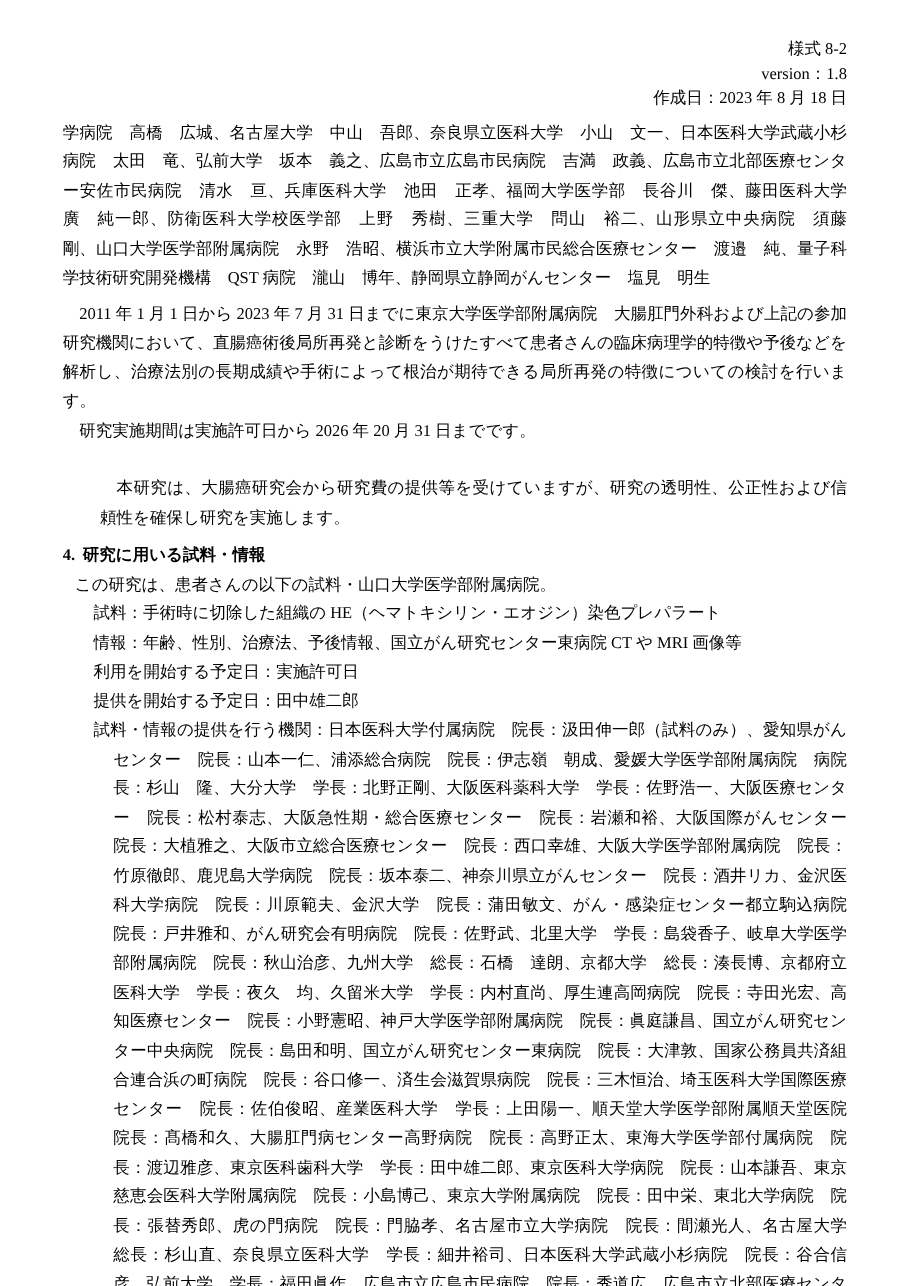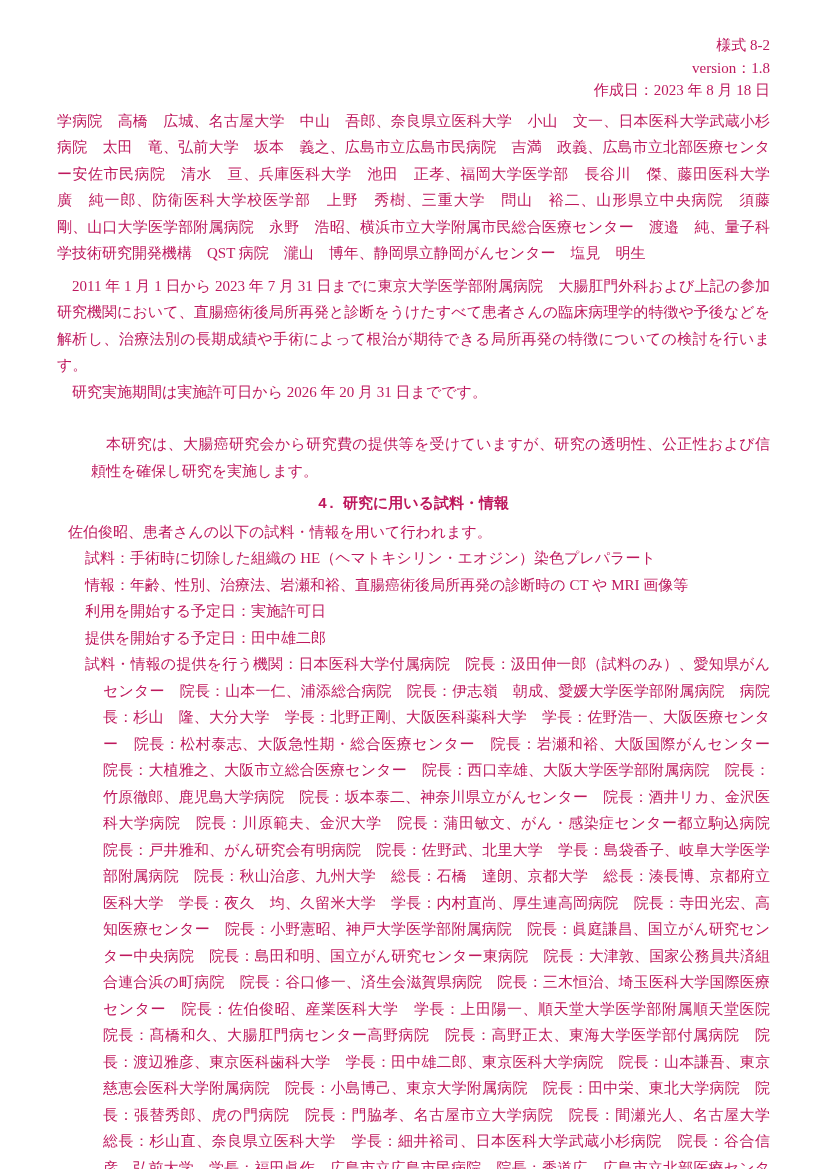--- a/index.html
+++ b/index.html
@@ -2,21 +2,21 @@
 <html lang="ja"><head>
 <meta charset="utf-8">
 <style>
   html,body { margin:0; padding:0; background:#ffffff; }
   .page {
     position: relative;
     width: 827px;
     height: 1169px;
     margin: 0 auto;
     background: #ffffff;
-    color: #be185d;
+    color: #000000;
     font-family: "Liberation Serif", "DejaVu Serif", serif;
     font-size: 15px;
     line-height: 26.5px;
     box-sizing: border-box;
     padding: 34px 57px 0 57px;
     overflow: hidden;
   }
   .doc-header {
     text-align: right;
     line-height: 22.5px;
@@ -27,23 +27,23 @@
     margin: 0;
     text-align: justify;
     text-justify: inter-ideograph;
     overflow-wrap: break-word;
   }
   .p-cont   { margin-bottom: 6px; }
   .p-indent { text-indent: 15px; }
   .p-period { margin-bottom: 26px; }
   .p-fund   { margin-bottom: 8px; margin-left: 34px; }
   .sec-heading {
-    font-family: Liberation Mono, monospace;
+    font-family: Liberation Serif, serif;
     font-weight: bold;
-    text-align: center;
+    text-align: left;
     margin-top: 2px;
   }
   .sec-heading .sec-num { margin-right: 7px; }
   .sec-intro { padding-left: 11px; }
   .sec-item  { padding-left: 28px; }
   .sec-providers {
     padding-left: 46px;
     text-indent: -18px;
   }
 </style>
@@ -61,25 +61,25 @@
   <p class="p-cont">学病院　高橋　広城、名古屋大学　中山　吾郎、奈良県立医科大学　小山　文一、日本医科大学武蔵小杉病院　太田　竜、弘前大学　坂本　義之、広島市立広島市民病院　吉満　政義、広島市立北部医療センター安佐市民病院　清水　亘、兵庫医科大学　池田　正孝、福岡大学医学部　長谷川　傑、藤田医科大学　廣　純一郎、防衛医科大学校医学部　上野　秀樹、三重大学　問山　裕二、山形県立中央病院　須藤　剛、山口大学医学部附属病院　永野　浩昭、横浜市立大学附属市民総合医療センター　渡邉　純、量子科学技術研究開発機構　QST 病院　瀧山　博年、静岡県立静岡がんセンター　塩見　明生</p>
 
   <p class="p-indent">2011 年 1 月 1 日から 2023 年 7 月 31 日までに東京大学医学部附属病院　大腸肛門外科および上記の参加研究機関において、直腸癌術後局所再発と診断をうけたすべて患者さんの臨床病理学的特徴や予後などを解析し、治療法別の長期成績や手術によって根治が期待できる局所再発の特徴についての検討を行います。</p>
 
   <p class="p-indent p-period">研究実施期間は実施許可日から 2026 年 20 月 31 日までです。</p>
 
   <p class="p-indent p-fund">本研究は、大腸癌研究会から研究費の提供等を受けていますが、研究の透明性、公正性および信頼性を確保し研究を実施します。</p>
 
   <p class="sec-heading"><span class="sec-num">4.</span><span>研究に用いる試料・情報</span></p>
 
-  <p class="sec-intro">佐伯俊昭、患者さんの以下の試料・情報を用いて行われます。</p>
+  <p class="sec-intro">この研究は、患者さんの以下の試料・山口大学医学部附属病院。</p>
 
   <p class="sec-item">試料：手術時に切除した組織の HE（ヘマトキシリン・エオジン）染色プレパラート</p>
 
-  <p class="sec-item">情報：年齢、性別、治療法、岩瀬和裕、直腸癌術後局所再発の診断時の CT や MRI 画像等</p>
+  <p class="sec-item">情報：年齢、性別、治療法、予後情報、国立がん研究センター東病院 CT や MRI 画像等</p>
 
   <p class="sec-item">利用を開始する予定日：実施許可日</p>
 
   <p class="sec-item">提供を開始する予定日：田中雄二郎</p>
 
   <p class="sec-providers">試料・情報の提供を行う機関：日本医科大学付属病院　院長：汲田伸一郎（試料のみ）、愛知県がんセンター　院長：山本一仁、浦添総合病院　院長：伊志嶺　朝成、愛媛大学医学部附属病院　病院長：杉山　隆、大分大学　学長：北野正剛、大阪医科薬科大学　学長：佐野浩一、大阪医療センター　院長：松村泰志、大阪急性期・総合医療センター　院長：岩瀬和裕、大阪国際がんセンター　院長：大植雅之、大阪市立総合医療センター　院長：西口幸雄、大阪大学医学部附属病院　院長：竹原徹郎、鹿児島大学病院　院長：坂本泰二、神奈川県立がんセンター　院長：酒井リカ、金沢医科大学病院　院長：川原範夫、金沢大学　院長：蒲田敏文、がん・感染症センター都立駒込病院　院長：戸井雅和、がん研究会有明病院　院長：佐野武、北里大学　学長：島袋香子、岐阜大学医学部附属病院　院長：秋山治彦、九州大学　総長：石橋　達朗、京都大学　総長：湊長博、京都府立医科大学　学長：夜久　均、久留米大学　学長：内村直尚、厚生連高岡病院　院長：寺田光宏、高知医療センター　院長：小野憲昭、神戸大学医学部附属病院　院長：眞庭謙昌、国立がん研究センター中央病院　院長：島田和明、国立がん研究センター東病院　院長：大津敦、国家公務員共済組合連合浜の町病院　院長：谷口修一、済生会滋賀県病院　院長：三木恒治、埼玉医科大学国際医療センター　院長：佐伯俊昭、産業医科大学　学長：上田陽一、順天堂大学医学部附属順天堂医院　院長：髙橋和久、大腸肛門病センター高野病院　院長：高野正太、東海大学医学部付属病院　院長：渡辺雅彦、東京医科歯科大学　学長：田中雄二郎、東京医科大学病院　院長：山本謙吾、東京慈恵会医科大学附属病院　院長：小島博己、東京大学附属病院　院長：田中栄、東北大学病院　院長：張替秀郎、虎の門病院　院長：門脇孝、名古屋市立大学病院　院長：間瀬光人、名古屋大学　総長：杉山直、奈良県立医科大学　学長：細井裕司、日本医科大学武蔵小杉病院　院長：谷合信彦、弘前大学　学長：福田眞作、広島市立広島市民病院　院長：秀道広、広島市立北部医療センター安</p>
 
 </div>
 
 </body></html>

